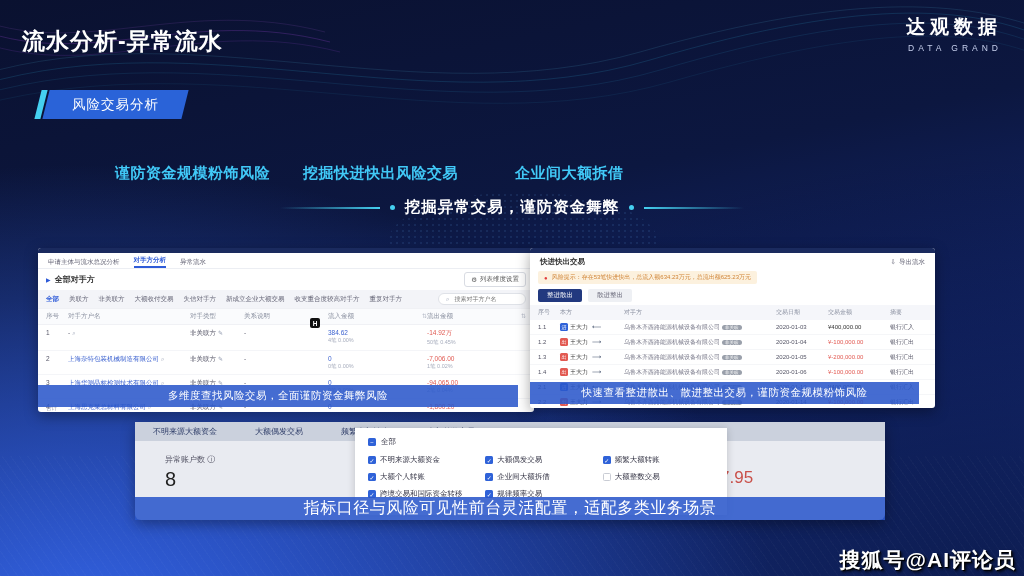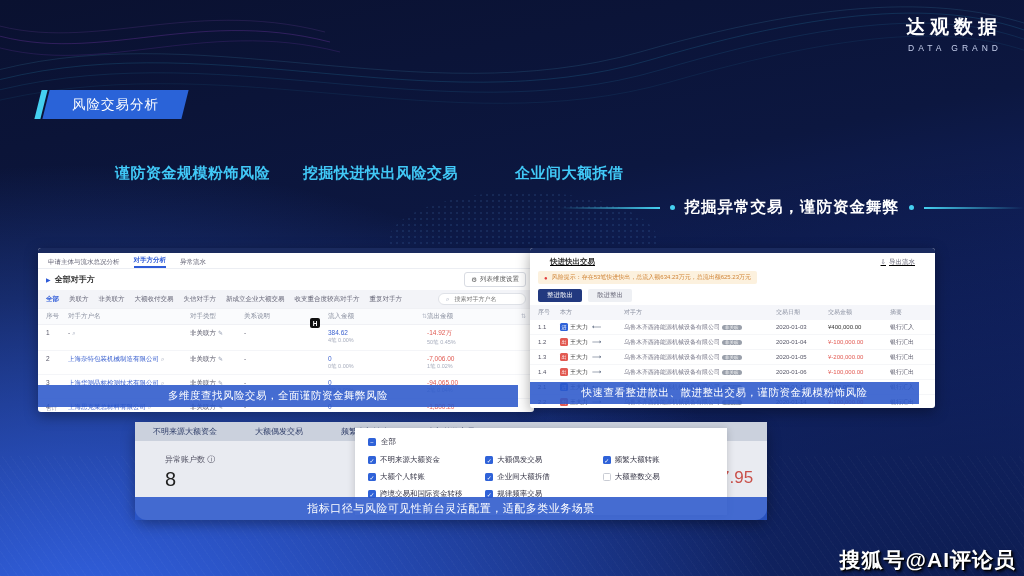--- a/index.html
+++ b/index.html
@@ -16,21 +16,21 @@
     background:repeating-linear-gradient(55deg,rgba(255,255,255,.07) 0 1px,transparent 1px 7px);}
   .title{position:absolute;left:22px;top:26px;color:#fff;font-size:23px;font-weight:700;letter-spacing:1px;}
   .logo{position:absolute;right:22px;top:14px;text-align:right;}
   .logo .cn{color:#fff;font-size:19px;font-weight:700;letter-spacing:5px;}
   .logo .en{color:#c6cfec;font-size:8.5px;letter-spacing:4px;margin-top:3px;}
   .tag{position:absolute;left:46px;top:90px;background:#2a63d8;padding:5px 26px;transform:skewX(-14deg);}
   .tag:before{content:"";position:absolute;left:-8px;top:0;bottom:0;width:6px;background:#45d0f0;}
   .tag span{display:inline-block;transform:skewX(14deg);color:#fff;font-size:13.5px;letter-spacing:1px;}
   .feature{position:absolute;top:164px;color:#41c9f7;font-size:15px;font-weight:600;letter-spacing:.5px;}
   .f1{left:115px}.f2{left:303px}.f3{left:515px}.f4{left:730px}
-  .centerline{position:absolute;left:0;top:197px;width:1024px;display:flex;justify-content:flex-end;align-items:center;gap:10px;}
+  .centerline{position:absolute;left:0;top:197px;width:1024px;display:flex;justify-content:center;align-items:center;gap:10px;}
   .cl-line{width:100px;height:2px;}
   .cl-l{background:linear-gradient(to right,rgba(69,208,240,0),#45d0f0);}
   .cl-r{background:linear-gradient(to left,rgba(69,208,240,0),#45d0f0);}
   .cl-dot{width:5px;height:5px;border-radius:50%;background:#45d0f0;}
   .centertext{color:#fff;font-size:15.5px;font-weight:700;letter-spacing:1px;}
   
   .panel{position:absolute;background:#fff;border-radius:3px;overflow:hidden;box-shadow:0 4px 14px rgba(0,0,0,.35);}
   .panelL{left:38px;top:248px;width:496px;height:164px;}
   .panelR{left:530px;top:248px;width:405px;height:160px;}
   .chrome{height:5px;background:#1a2a5e;}
@@ -53,76 +53,77 @@
   .lnk{color:#3d63d0;}
   .mini{color:#9aa2b5;font-size:6px;margin-left:2px;}
   .amt-in{color:#3d63d0;}
   .amt-out{color:#e05a52;}
   .sub{color:#a7adbd;font-size:5.5px;margin-top:1px;}
   .hbadge{position:absolute;left:272px;top:70px;width:10px;height:10px;background:#111;border-radius:2px;color:#fff;font-size:6.5px;display:flex;align-items:center;justify-content:center;font-weight:700;}
   .cap{position:absolute;left:0;right:16px;height:22px;background:rgba(43,88,203,.88);color:#fff;font-size:10.5px;display:flex;align-items:center;justify-content:center;letter-spacing:.5px;z-index:6;}
   .capL{bottom:5px;}.capR{bottom:4px;}
   .totrow{position:absolute;bottom:0;left:8px;font-size:5.5px;color:#99a;}
   
-  .rhead{display:flex;justify-content:space-between;align-items:center;padding:4px 20px 2px;text-decoration:underline;}
+  .rhead{display:flex;justify-content:space-between;align-items:center;padding:4px 10px 2px;}
   .rtitle{font-size:7.5px;color:#333;font-weight:700;}
   .rexport{font-size:6.5px;color:#667;display:flex;gap:3px;align-items:center;}
   .warn{margin:2px 8px;background:#fcf1de;border-radius:2px;padding:2px 6px;font-size:6px;color:#d08436;display:flex;gap:4px;align-items:center;width:fit-content;}
   .warn .dot{color:#e23c3c;font-size:6px;}
   .toggles{display:flex;gap:6px;padding:3px 8px;}
   .tg{font-size:6.5px;padding:2px 9px;border-radius:2px;}
   .tg.on{background:#22397f;color:#fff;}
   .tg.off{background:#eef0f4;color:#667;}
   .rthead,.rrow{display:flex;padding:3px 8px;align-items:center;}
   .rthead{background:#f5f6fa;font-size:6px;color:#8a90a0;}
   .rrow{font-size:6px;color:#556;border-bottom:1px solid #f5f6f8;padding-top:2.5px;padding-bottom:2.5px;}
   .rc1{flex:0 0 22px}.rc2{flex:0 0 64px;display:flex;align-items:center;gap:2px}.rc3{flex:0 0 152px;display:flex;align-items:center;gap:2px}.rc4{flex:0 0 52px}.rc5{flex:0 0 62px}.rc6{flex:1}
   .badge{width:8px;height:8px;border-radius:1.5px;color:#fff;font-size:5px;display:flex;align-items:center;justify-content:center;flex:0 0 8px;}
   .badge.in{background:#2f62d8;}.badge.out{background:#e25a52;}
   .person{color:#333;}
   .arrow{color:#45536e;font-size:6.5px;margin-left:2px;}
   .cpname{color:#778;white-space:nowrap;overflow:hidden;}
   .pill{background:#9aa0ab;color:#fff;font-size:4.5px;padding:0 3px;border-radius:5px;flex:0 0 auto;}
   .amt-pos{color:#333;}.amt-neg{color:#e25a52;}
   
-  .panelB{position:absolute;left:135px;top:422px;width:632px;height:98px;background:#e9ebf1;border-radius:12px;box-shadow:0 4px 14px rgba(0,0,0,.35);}
+  .panelB{position:absolute;left:135px;top:422px;width:750px;height:98px;background:#e9ebf1;border-radius:6px;box-shadow:0 4px 14px rgba(0,0,0,.35);}
   .btabs{display:flex;gap:38px;padding:4px 0 4px 18px;background:#cbd1dd;font-size:8px;color:#2b3a66;}
   .bstatL{position:absolute;left:30px;top:32px;}
   .bstatR{position:absolute;left:552px;top:32px;}
   .blabel{font-size:8px;color:#556;}
   .bvalL{font-size:20px;color:#222;margin-top:3px;}
   .bvalR{font-size:17px;color:#c9504a;margin-top:3px;}
   .bsub{font-size:7px;color:#99a;margin-top:2px;}
   .dropdown{position:absolute;left:220px;top:6px;width:372px;height:87px;background:#fff;box-shadow:0 1px 8px rgba(0,0,0,.18);padding:9px 13px;z-index:4;}
   .ddall{display:flex;gap:5px;align-items:center;font-size:7.5px;color:#334;}
   .ddgrid{display:grid;grid-template-columns:1fr 1fr 1fr;gap:7px 6px;margin-top:8px;}
   .dditem{display:flex;gap:4px;align-items:center;font-size:7.5px;color:#334;}
   .cb{width:8px;height:8px;border-radius:1.5px;display:flex;align-items:center;justify-content:center;font-size:6px;flex:0 0 8px;}
   .cb.checked,.cb.ind{background:#2f62d8;color:#fff;}
   .cb.un{background:#fff;border:1px solid #c9ccd4;color:transparent;}
-  .capB{position:absolute;left:0;right:0;bottom:0;height:23px;background:rgba(43,88,203,.88);color:#fff;font-size:11px;display:flex;align-items:center;justify-content:center;letter-spacing:.5px;z-index:6;}
+  .capB{position:absolute;left:0;right:0;bottom:0;height:23px;background:rgba(43,88,203,.88);color:#fff;font-size:16px;display:flex;align-items:center;justify-content:center;letter-spacing:.5px;z-index:6;}
   .wm{position:absolute;right:8px;bottom:2px;color:#fff;font-size:21px;font-weight:700;letter-spacing:1px;text-shadow:1px 1px 0 #000,2px 2px 3px #000;}
 </style>
 </head>
 <body>
 
 <div class="stage">
 
   <svg class="waves" width="1024" height="160" viewBox="0 0 1024 160">
     <path d="M-20,85 C200,20 430,125 650,60 S980,5 1060,45" stroke="#38d2ff" stroke-opacity=".14" fill="none"></path>
     <path d="M-20,95 C210,30 440,135 660,70 S985,15 1060,55" stroke="#38d2ff" stroke-opacity=".10" fill="none"></path>
     <path d="M-20,75 C190,12 420,115 640,52 S975,0 1060,36" stroke="#5fe0ff" stroke-opacity=".12" fill="none"></path>
     <path d="M-20,105 C220,42 450,145 670,82 S990,28 1060,66" stroke="#38d2ff" stroke-opacity=".07" fill="none"></path>
     <path d="M-20,30 C90,70 190,6 330,42" stroke="#b44df0" stroke-opacity=".22" fill="none"></path>
     <path d="M-20,42 C95,82 200,16 340,52" stroke="#b44df0" stroke-opacity=".14" fill="none"></path>
     <path d="M-20,20 C85,58 185,-4 325,32" stroke="#d06bff" stroke-opacity=".12" fill="none"></path>
   </svg>
   <div class="dots"></div>
   <div class="stripes"></div>
 
+  <div class="title">流水分析-异常流水</div>
   <div class="logo">
     <div class="cn">达观数据</div>
     <div class="en">DATA GRAND</div>
   </div>
 
   <div class="tag">
     <span>风险交易分析</span>
   </div>
 
   <div class="feature f1">谨防资金规模粉饰风险</div>

